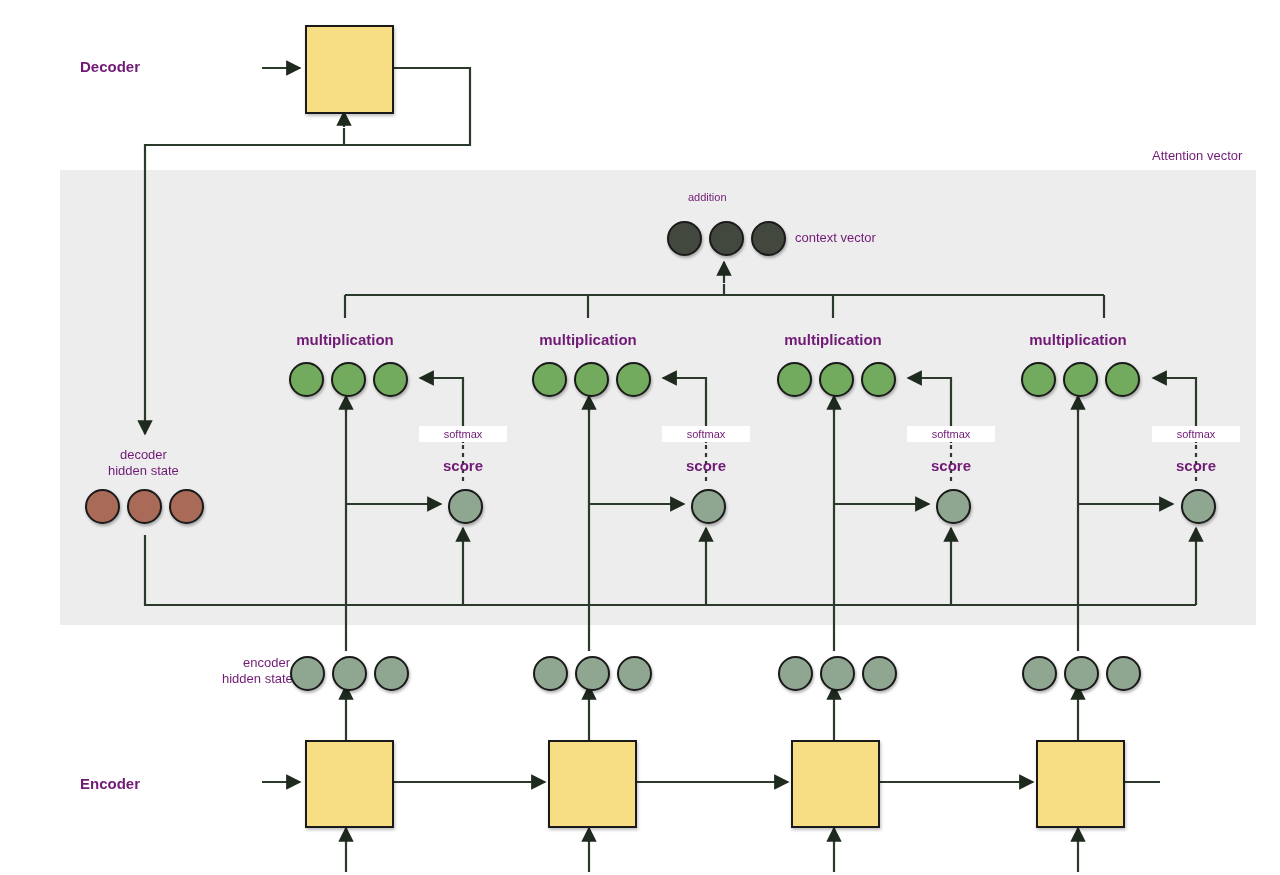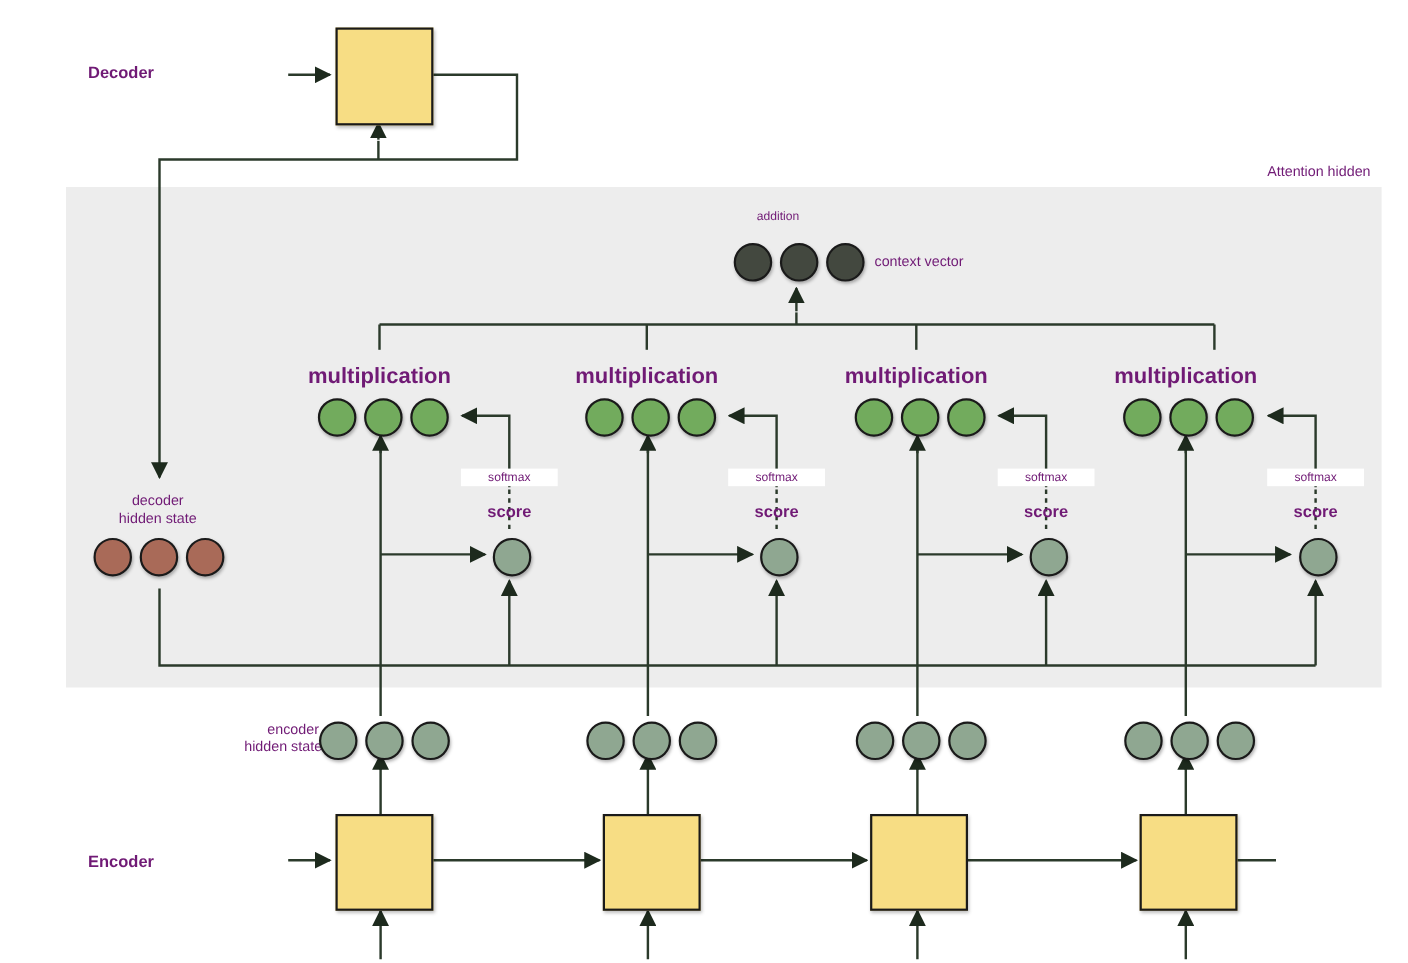--- a/index.html
+++ b/index.html
@@ -15,21 +15,21 @@
 
   .lbl{position:absolute;color:#701a75;white-space:nowrap;}
 
   .title-decoder{font-size:15px;font-weight:bold;left:80px;top:58px;}
   .title-encoder{font-size:15px;font-weight:bold;left:80px;top:775px;}
   .title-attn{font-size:13px;left:1152px;top:148px;}
   .lbl-addition{font-size:11px;font-weight:normal;left:688px;top:191px;}
   .lbl-context{font-size:13px;left:795px;top:230px;}
   .lbl-dechs{font-size:13px;left:108px;top:447px;text-align:center;line-height:16px;}
   .lbl-enchs{font-size:13px;left:222px;top:655px;text-align:right;line-height:16px;width:68px;}
-  .lbl-mult{font-size:20px;font-weight:bold;text-align:center;top:331px;width:180px;}
+  .lbl-mult{font-size:15px;font-weight:bold;text-align:center;top:331px;width:180px;}
   .lbl-score{font-size:15px;text-align:center;top:457px;width:80px;font-weight:bold;}
   .lbl-softmax{font-size:11px;text-align:center;top:426px;width:88px;background:#ffffff;padding:2px 0;}
 
   .box{position:absolute;background:#f7dd84;border:2px solid #1a1a1a;
        box-shadow:1px 2px 3px rgba(0,0,0,0.25);}
   .dot{position:absolute;border-radius:50%;border:2px solid #1a1a1a;
        box-shadow:1px 2px 3px rgba(0,0,0,0.30);}
 </style>
 </head>
 <body>
@@ -113,21 +113,21 @@
       <path d="M 878 782 L 1033 782" marker-end="url(#ah)"></path>
       <path d="M 1122 782 L 1160 782"></path>
 
       <path d="M 346 872 L 346 828" marker-end="url(#ah)"></path>
       <path d="M 589 872 L 589 828" marker-end="url(#ah)"></path>
       <path d="M 834 872 L 834 828" marker-end="url(#ah)"></path>
       <path d="M 1078 872 L 1078 828" marker-end="url(#ah)"></path>
     </g>
   </svg>
 
-  <div class="lbl title-attn">Attention hidden</div>
+  <div class="lbl title-attn">Attention vector</div>
   <div class="lbl title-decoder">Decoder</div>
   <div class="lbl title-encoder">Encoder</div>
   <div class="lbl lbl-addition">addition</div>
   <div class="lbl lbl-context">context vector</div>
 
   <div class="lbl lbl-dechs">
     <div>decoder</div>
     <div>hidden state</div>
   </div>
 

